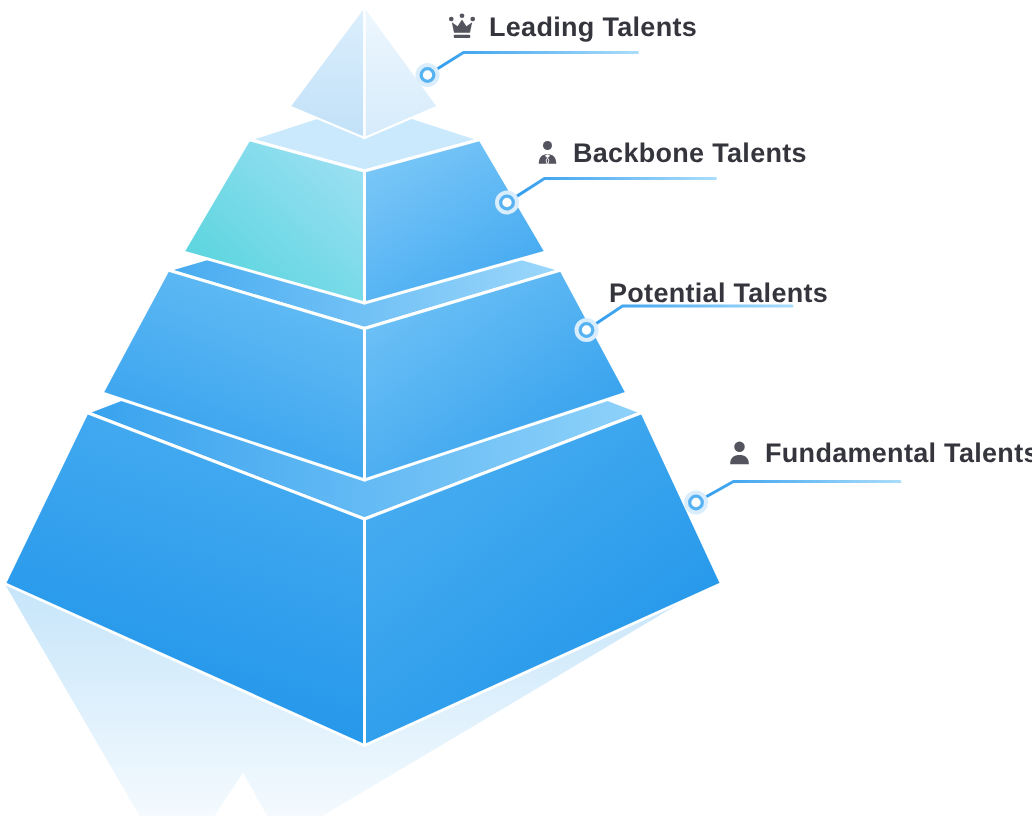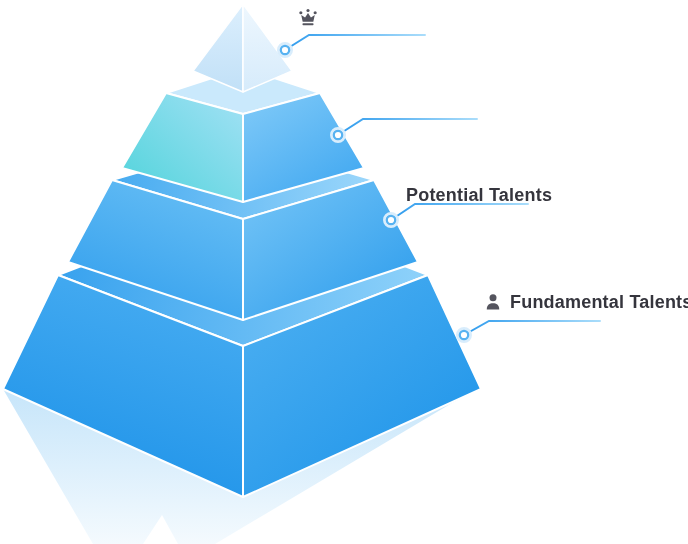--- a/index.html
+++ b/index.html
@@ -133,22 +133,34 @@
   <div class="callout" style="left:297px;top:7px;">
     <svg width="22" height="22" viewBox="0 0 24 24">
       <g fill="#54545e">
         <circle cx="4.2" cy="6.2" r="1.7"></circle>
           <circle cx="12" cy="3.8" r="1.7"></circle>
           <circle cx="19.8" cy="6.2" r="1.7"></circle>
         <path d="M4.6,8.6 L8.8,11.4 L12,6.6 L15.2,11.4 L19.4,8.6 L17.8,16.2 L6.2,16.2 Z"></path>
         <rect x="6" y="17.6" width="12" height="2.4" rx="0.8"></rect>
       </g>
     </svg>
+    <span class="txt">Leading Talents</span>
   </div>
 
+  <div class="callout" style="left:355px;top:91px;">
+    <svg width="20" height="20" viewBox="0 0 24 24">
+      <g fill="#54545e">
+        <circle cx="12" cy="6" r="3.6"></circle>
+        <path d="M5,20.5 C5,14.8 8.2,13 12,13 C15.8,13 19,14.8 19,20.5 Z"></path>
+      </g>
+      <path d="M12,13 L9.8,14.2 L12,16 L14.2,14.2 Z" fill="#ffffff"></path>
+      <path d="M12,16 L10.9,17.6 L11.5,20.5 L12.5,20.5 L13.1,17.6 Z" fill="#54545e" stroke="#ffffff" stroke-width="0.7"></path>
+    </svg>
+    <span class="txt">Backbone Talents</span>
+  </div>
 
   <div class="callout" style="left:406px;top:177px;flex-direction:column;">
     <svg width="22" height="22" viewBox="0 0 24 24">
       <g fill="#54545e">
         <path d="M12,4.6 L1.8,9.2 L12,13.8 L22.2,9.2 Z"></path>
         <path d="M6.4,12.2 L6.4,16.2 Q12,19.2 17.6,16.2 L17.6,12.2 L12,14.8 Z"></path>
         <rect x="20.3" y="9.6" width="1.4" height="5.4" rx="0.7"></rect>
         <circle cx="21" cy="16" r="1.3"></circle>
       </g>
     </svg>

